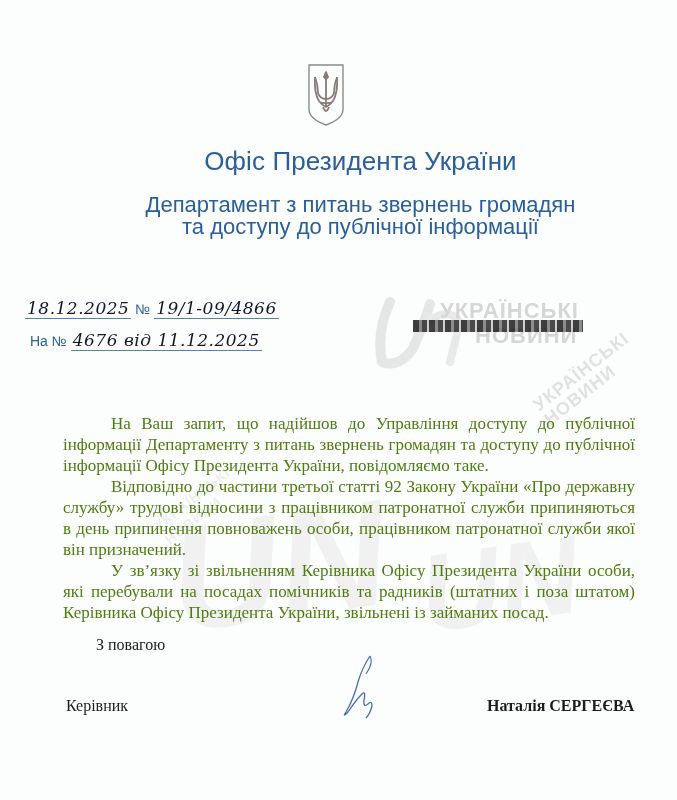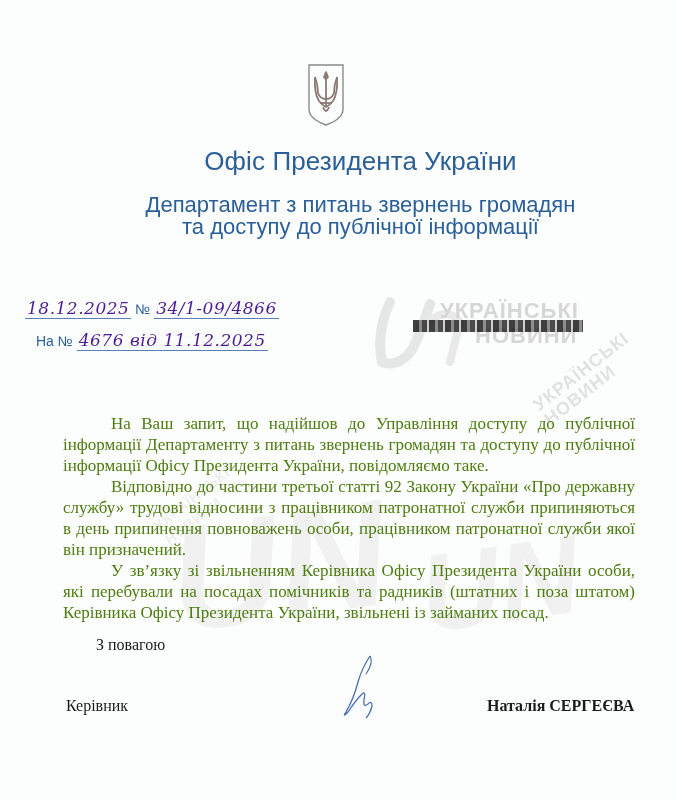--- a/index.html
+++ b/index.html
@@ -18,24 +18,24 @@
 
     
     .lh { position: absolute; left: 0; width: 677px; text-align: center;
           font-family: "Liberation Sans", sans-serif; color: #2a5f98; padding-left: 22px; }
     .lh-title { top: 146px; font-size: 26px; letter-spacing: 0.1px; }
     .lh-dept1 { top: 192px; font-size: 22px; }
     .lh-dept2 { top: 214px; font-size: 22px; }
 
     
     .refrow { position: absolute; font-family: "Liberation Sans", sans-serif; color: #2a5f98; font-size: 14px; }
-    .hand { font-family: "DejaVu Serif", serif; font-style: italic; color: #4c1d95; font-size: 17px; letter-spacing: 0.5px; }
+    .hand { font-family: "DejaVu Serif", serif; font-style: italic; color: #0f172a; font-size: 17px; letter-spacing: 0.5px; }
     .ul { border-bottom: 1px solid #5a7fb8; display: inline-block; padding: 0 2px; }
     .ref1 { left: 25px; top: 298px; }
-    .ref2 { left: 30px; top: 330px; margin-left: 6px; }
+    .ref2 { left: 30px; top: 330px; }
 
     
     .blur-block {
       position: absolute; left: 413px; top: 320px; width: 170px; height: 12px;
       background: repeating-linear-gradient(90deg, #1d1d1d 0 6px, #7a7a7a 6px 9px, #2b2b2b 9px 14px, #c8c8c8 14px 16px);
       opacity: 0.85; filter: blur(0.6px);
     }
 
     
     .wm { position: absolute; pointer-events: none; }
@@ -77,21 +77,21 @@
     </g>
   </svg>
 
   <div class="lh lh-title">Офіс Президента України</div>
   <div class="lh lh-dept1">Департамент з питань звернень громадян</div>
   <div class="lh lh-dept2">та доступу до публічної інформації</div>
 
   <div class="refrow ref1">
     <span class="hand ul">18.12.2025</span>
     <span>№</span>
-    <span class="hand ul">34/1-09/4866</span>
+    <span class="hand ul">19/1-09/4866</span>
   </div>
   <div class="refrow ref2">
     <span>На №</span>
     <span class="hand ul">
       <span>4676</span>
       <span>від</span>
       <span>11.12.2025</span>
     </span>
   </div>
 

